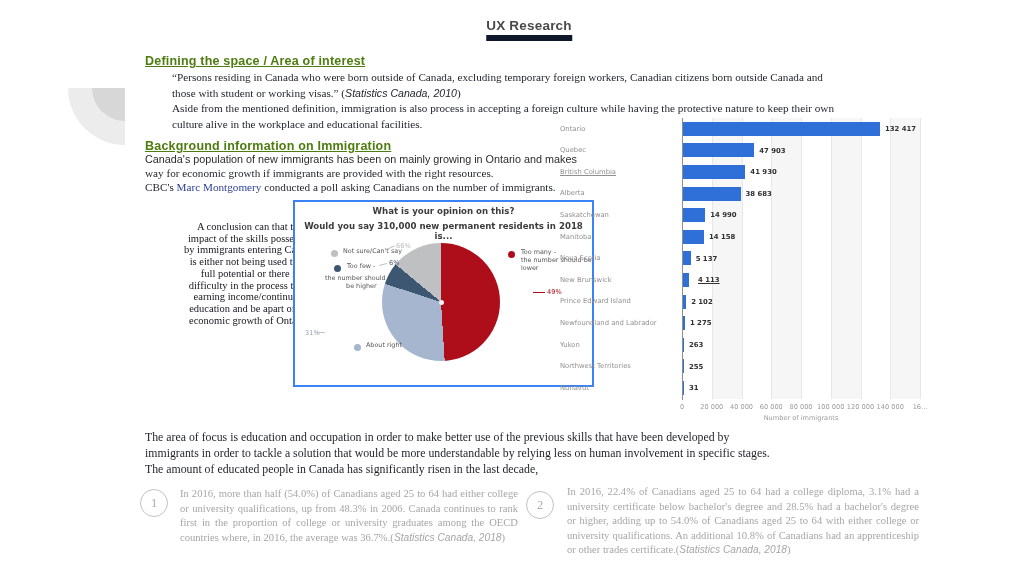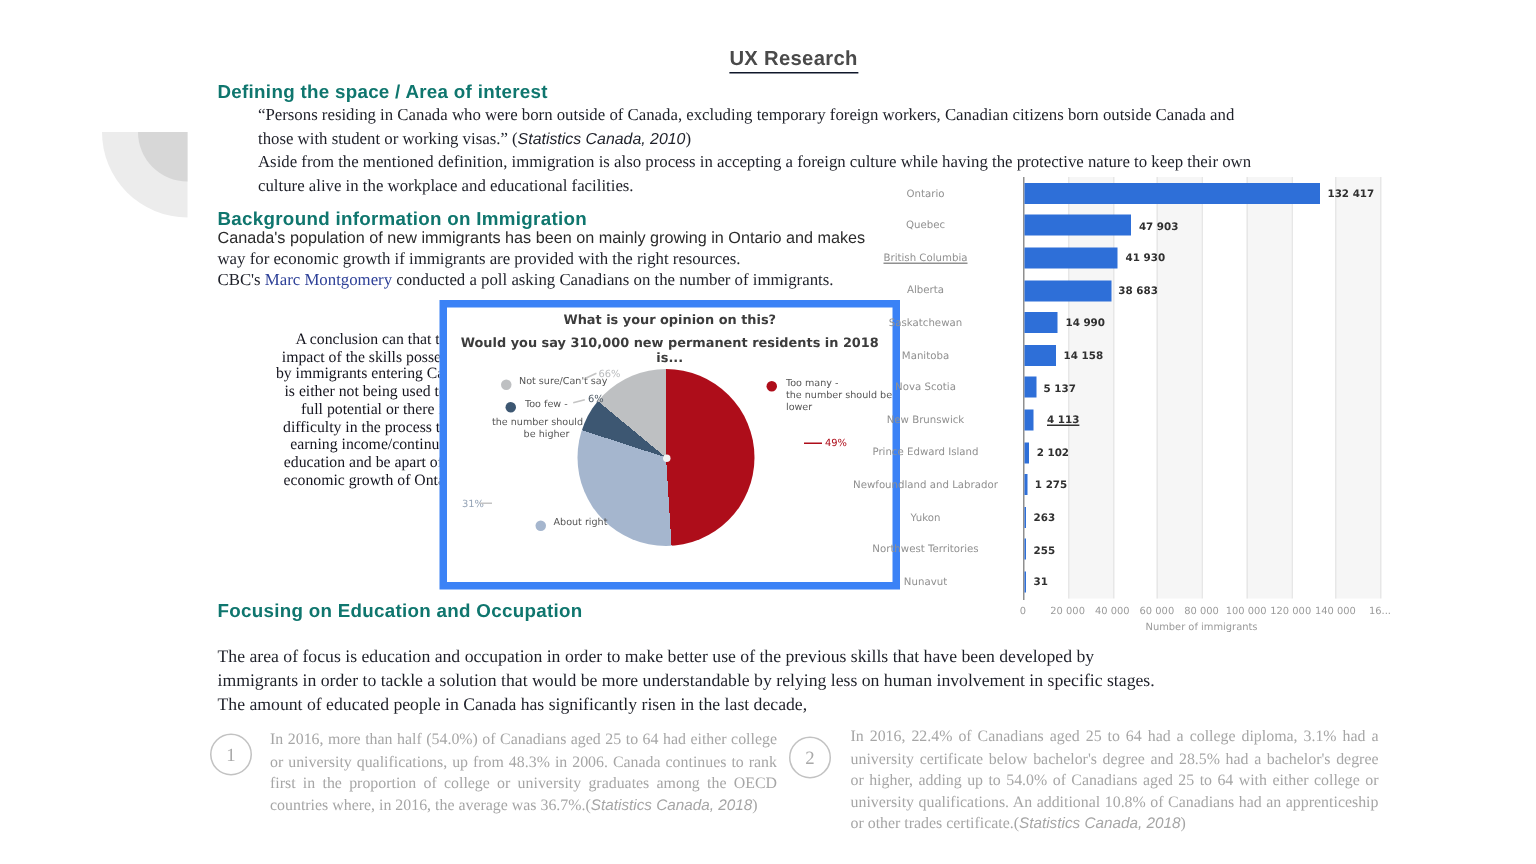--- a/index.html
+++ b/index.html
@@ -8,42 +8,42 @@
 
   
   .deco{position:absolute;left:68px;top:88px;width:57px;height:57px;background:#ececec;
         border-radius:0 0 0 100%;}
   .deco-inner{position:absolute;right:0;top:0;width:33px;height:33px;background:#d7d7d7;
         border-radius:0 0 0 100%;}
 
   
   .title{position:absolute;top:18px;left:50%;transform:translateX(-50%);margin-left:17px;
          font-size:13.5px;font-weight:bold;color:#4a4a4a;letter-spacing:.2px;
-         border-bottom:1px solid #0f172a;padding-bottom:2px;margin-top:13px;}
-
-  .h2{position:absolute;font-size:12.5px;font-weight:bold;color:#0f766e;letter-spacing:.2px;}
+         border-bottom:6px solid #0f172a;padding-bottom:2px;}
+
+  .h2{position:absolute;font-size:12.5px;font-weight:bold;color:#4d7c0f;letter-spacing:.2px;text-decoration:underline;}
   .h2-defining{left:145px;top:54px;}
   .h2-background{left:145px;top:139px;}
   .h2-focusing{left:145px;top:400px;}
   .line{white-space:nowrap;}
 
   .quote-block{position:absolute;left:172px;top:70px;font-family:"Liberation Serif",serif;
                font-size:11.2px;line-height:15.6px;color:#1e2029;}
   .cite{font-family:"Liberation Sans",sans-serif;font-style:italic;font-size:10.6px;}
 
   .bg-par{position:absolute;left:145px;top:153px;font-size:10.8px;line-height:13.8px;color:#2b2b2b;}
   .bg-par .serif-line{font-family:"Liberation Serif",serif;font-size:11.2px;color:#1e2029;}
   .link{color:#2c3f97;cursor:pointer;}
 
   .note{position:absolute;left:183px;top:221px;width:134px;text-align:center;
         font-family:"Liberation Serif",serif;font-size:10.5px;line-height:11.7px;color:#15151f;}
 
   
   .pie-panel{position:absolute;left:293px;top:200px;width:297px;height:183px;
-             border:5px solid #3b82f6;background:#fff;font-family:"DejaVu Sans",sans-serif;}
+             border:2px solid #3b82f6;background:#fff;font-family:"DejaVu Sans",sans-serif;}
   .pie-title{position:absolute;top:4px;left:0;right:0;text-align:center;
              font-size:8.6px;font-weight:bold;color:#3c3c3c;}
   .pie-subtitle{position:absolute;top:19px;left:0;right:0;text-align:center;
              font-size:8.6px;font-weight:bold;color:#3c3c3c;}
   .pie{position:absolute;left:87px;top:41px;width:118px;height:118px;border-radius:50%;}
   .pie-center{position:absolute;left:144px;top:98px;width:5px;height:5px;border-radius:50%;
               background:#f3f3f3;}
   .leg-item{position:absolute;font-size:6.4px;color:#565656;line-height:8.2px;}
   .leg-dot{position:absolute;width:7px;height:7px;border-radius:50%;}
   .pct{position:absolute;font-size:6.6px;}
@@ -56,21 +56,21 @@
   .tick-14{left:92px;top:45px;width:8px;transform:rotate(-25deg);}
   .tick-6{left:84px;top:62px;width:8px;transform:rotate(-15deg);}
   .tick-31{left:22px;top:130px;width:8px;}
 
   
   .bar-panel{position:absolute;left:560px;top:115px;width:375px;height:310px;
              font-family:"DejaVu Sans",sans-serif;}
   .band{position:absolute;top:3px;height:281px;background:#f6f6f6;z-index:0;}
   .gridline{position:absolute;top:3px;height:281px;width:1px;background:#e7e7e7;z-index:1;}
   .axis-line{position:absolute;left:122px;top:3px;height:282px;width:1px;background:#8f8f8f;z-index:2;}
-  .bar-cat{position:absolute;left:0;width:114px;text-align:center;font-size:6.8px;color:#909090;z-index:3;}
+  .bar-cat{position:absolute;left:0;width:114px;text-align:left;font-size:6.8px;color:#909090;z-index:3;}
   .bar-rect{position:absolute;height:14px;z-index:2;}
   .bar-val{position:absolute;font-size:6.9px;font-weight:bold;color:#303030;z-index:3;}
   .x-tick{position:absolute;top:288px;font-size:6.6px;color:#9a9a9a;transform:translateX(-50%);white-space:nowrap;}
   .x-label{position:absolute;top:299px;left:122px;width:238px;text-align:center;
            font-size:6.6px;color:#9a9a9a;}
 
   .focus-par{position:absolute;left:145px;top:429px;font-family:"Liberation Serif",serif;
              font-size:11.8px;line-height:16.2px;color:#1e2029;}
 
   .foot-circle{position:absolute;width:26px;height:26px;border:1.4px solid #c2c2c2;border-radius:50%;
@@ -213,21 +213,20 @@
       <div class="bar-rect" style="left: 123px; top: 222.8px; width: 1px; background: rgb(46, 111, 216);"></div>
       <div class="bar-val" style="left: 129px; top: 226px;">263</div>
       <div class="bar-cat" style="top: 247.1px;">Northwest Territories</div>
       <div class="bar-rect" style="left: 123px; top: 244.4px; width: 1px; background: rgb(46, 111, 216);"></div>
       <div class="bar-val" style="left: 129px; top: 247.6px;">255</div>
       <div class="bar-cat" style="top: 268.7px;">Nunavut</div>
       <div class="bar-rect" style="left: 123px; top: 266px; width: 1px; background: rgb(46, 111, 216);"></div>
       <div class="bar-val" style="left: 129px; top: 269.2px;">31</div>
     </div>
 
-  <div class="h2 h2-focusing">Focusing on Education and Occupation</div>
 
   <div class="focus-par">
     <div class="line">The area of focus is education and occupation in order to make better use of the previous skills that have been developed by</div>
     <div class="line">immigrants in order to tackle a solution that would be more understandable by relying less on human involvement in specific stages.</div>
     <div class="line">The amount of educated people in Canada has significantly risen in the last decade,</div>
   </div>
 
   <div class="foot-circle fc1">1</div>
   <div class="foot-par fp1"><span>In 2016, more than half (54.0%) of Canadians aged 25 to 64 had either college or university qualifications, up from 48.3% in 2006. Canada continues to rank first in the proportion of college or university graduates among the OECD countries where, in 2016, the average was 36.7%.(</span><span class="foot-cite">Statistics Canada, 2018</span><span>)</span></div>
 

